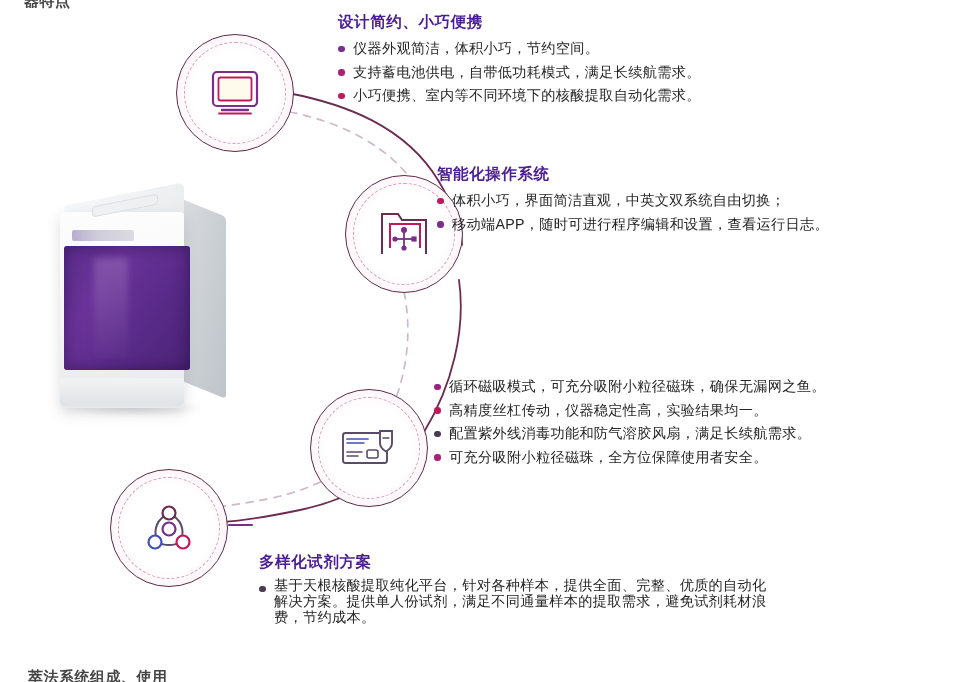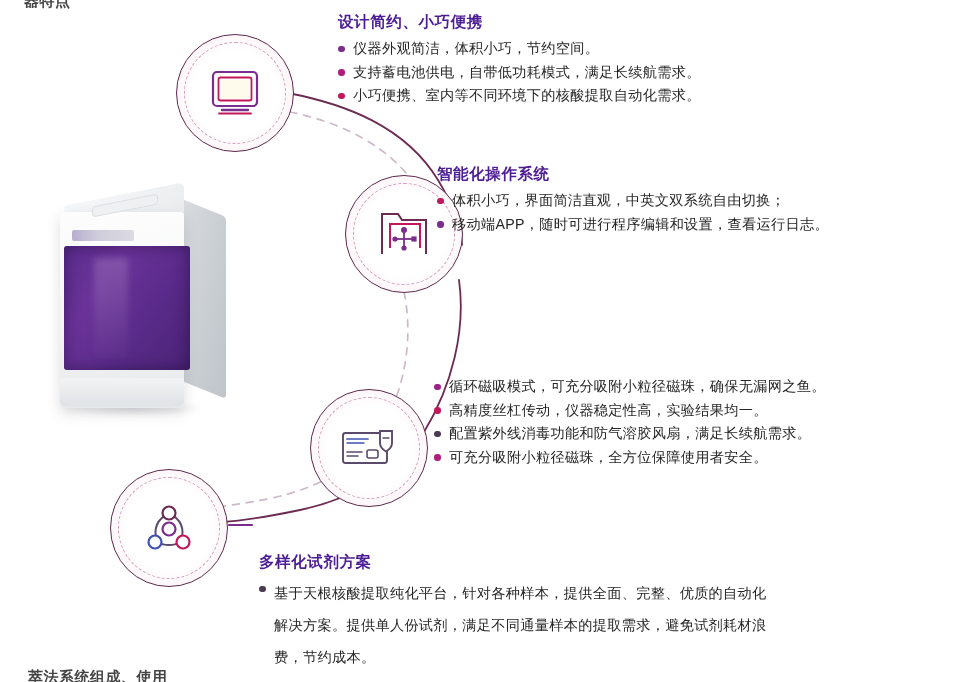--- a/index.html
+++ b/index.html
@@ -132,21 +132,21 @@
     background:var(--bc,#c2185b);
   }
   .block li.hang{padding-left:15px;}
   .block li.hang .bt{display:block;text-indent:0;}
 
   #block-1{left:338px;top:12px;width:600px;}
   #block-2{left:437px;top:164px;width:500px;}
   #block-3{left:434px;top:375px;width:500px;}
   #block-4{left:219px;top:552px;width:520px;margin-left:40px;}
 
-  #block-4 li{line-height:32px;}
+  #block-4 li{line-height:16px;}
 </style>
 </head>
 <body>
 
 <div id="stage">
 
   <div class="edge-text" id="edge-top">器特点</div>
 
   <svg id="connector" viewBox="0 0 975 682" xmlns="http://www.w3.org/2000/svg">
 

